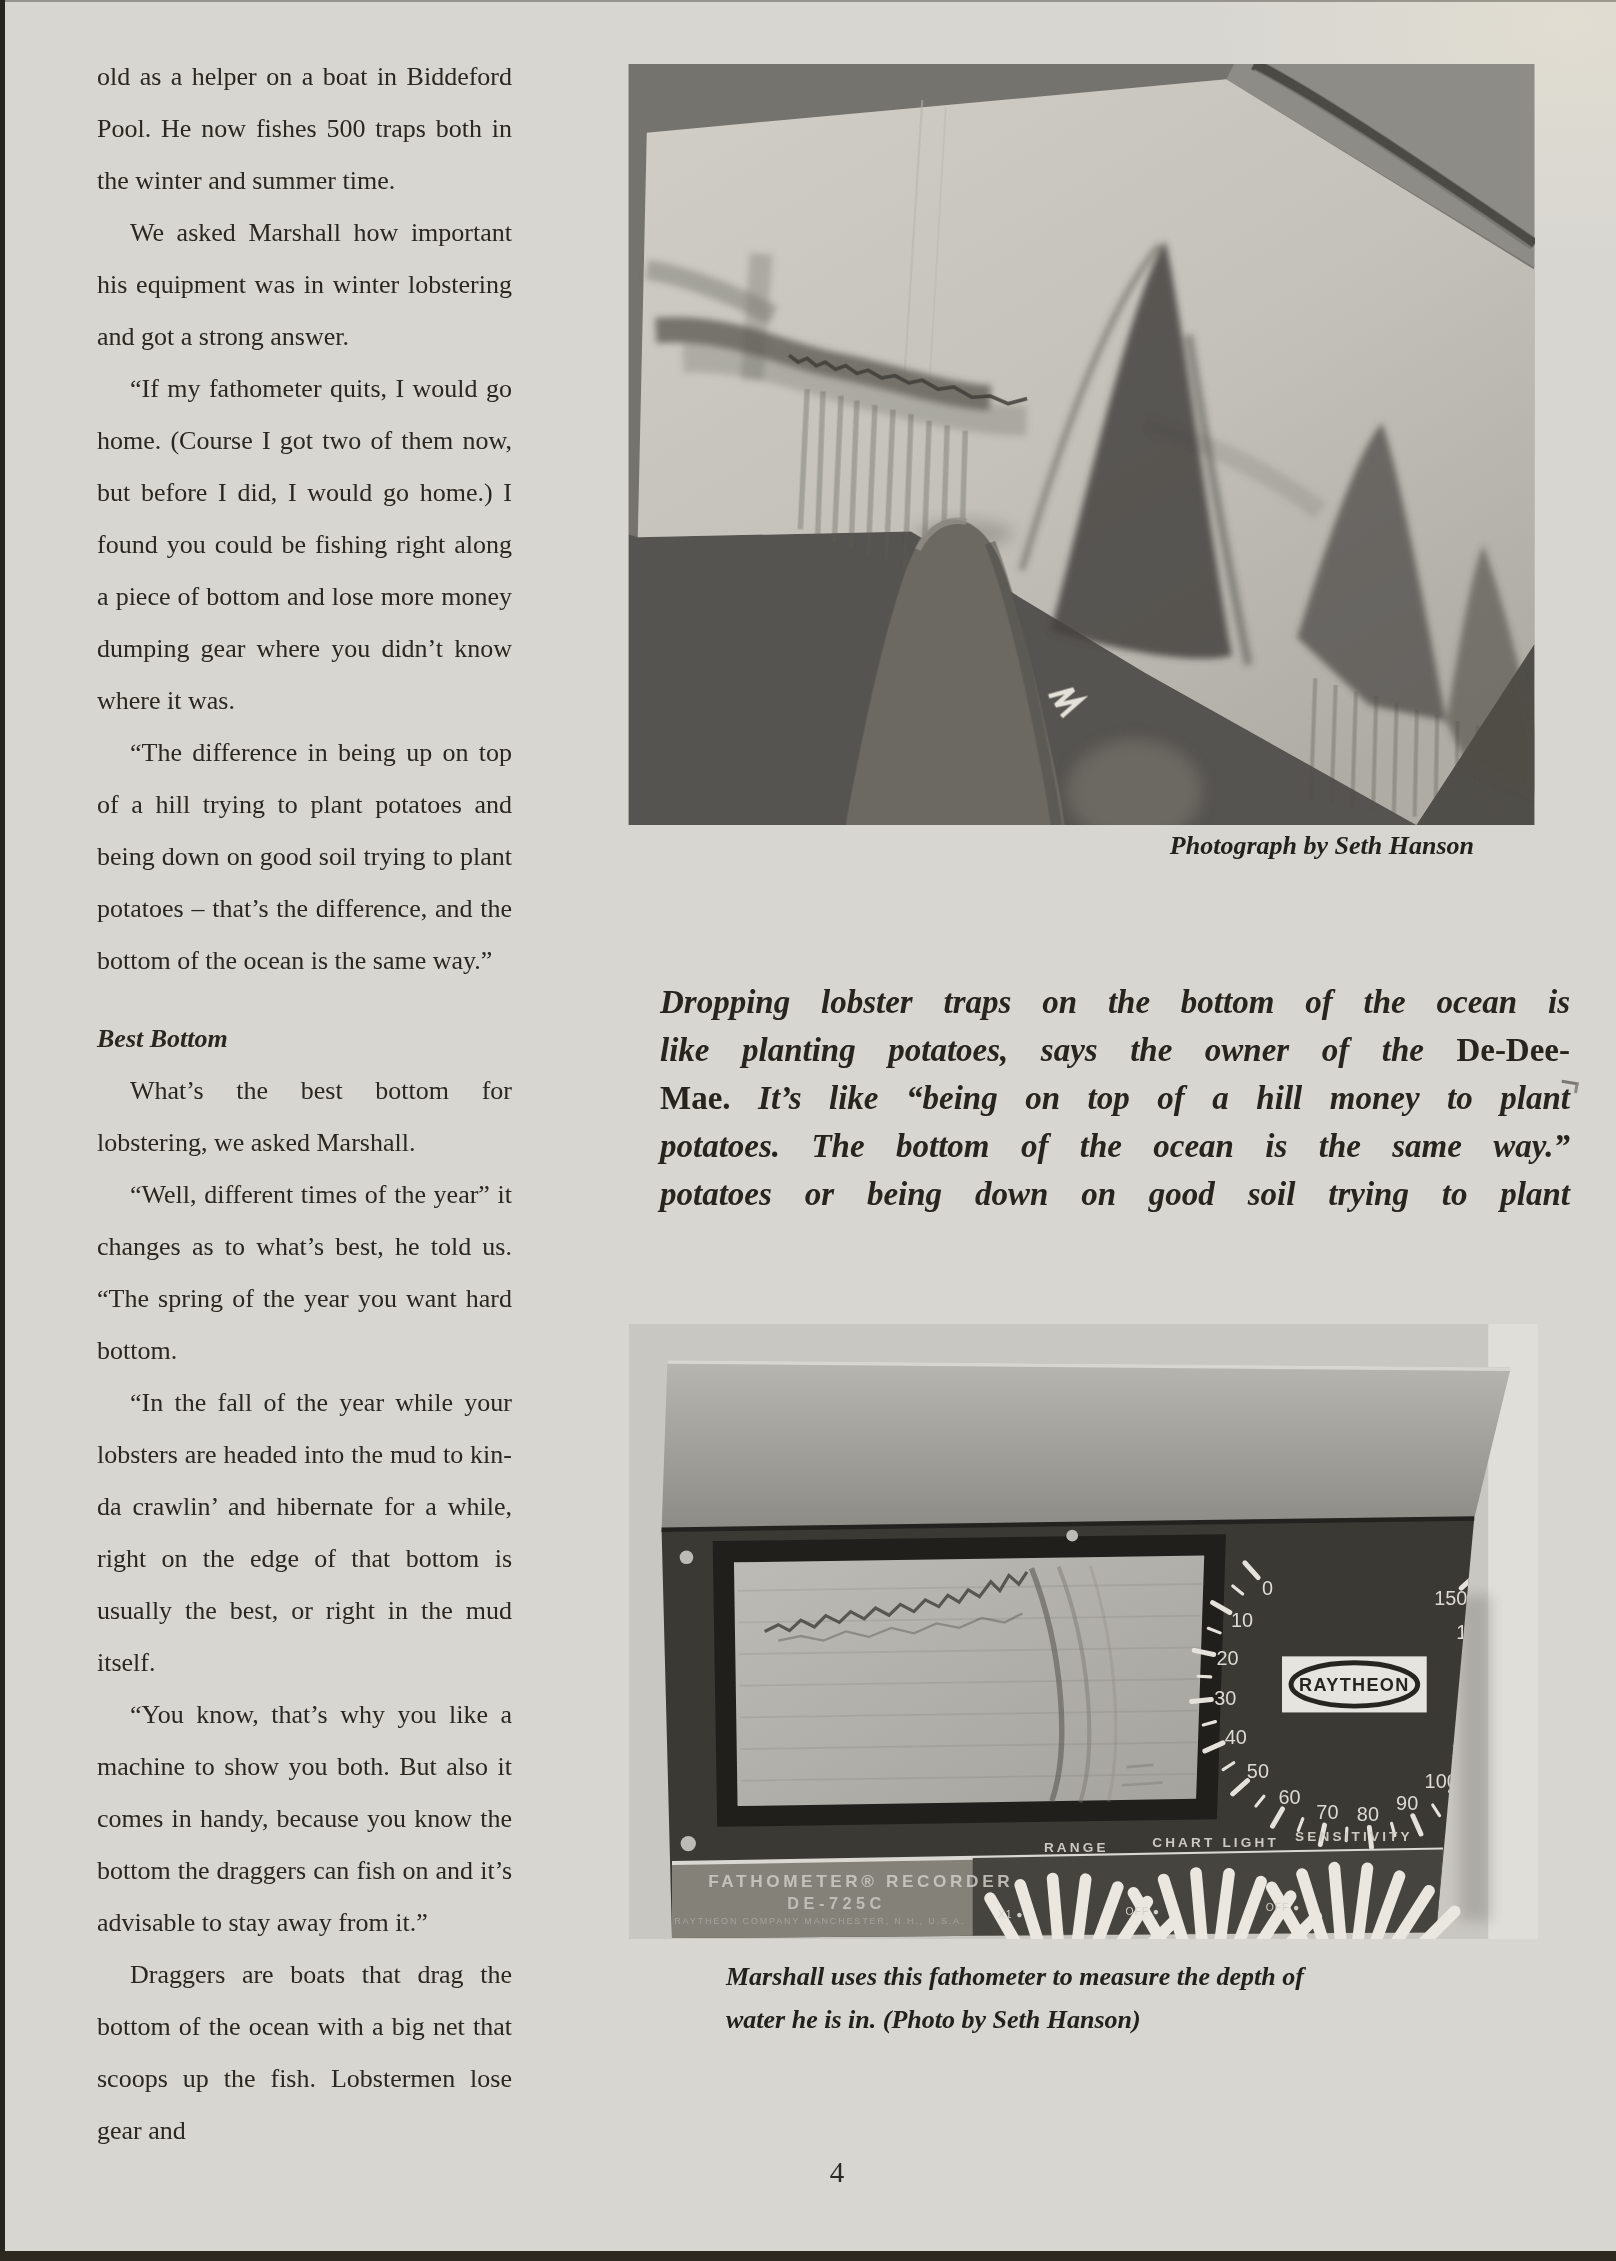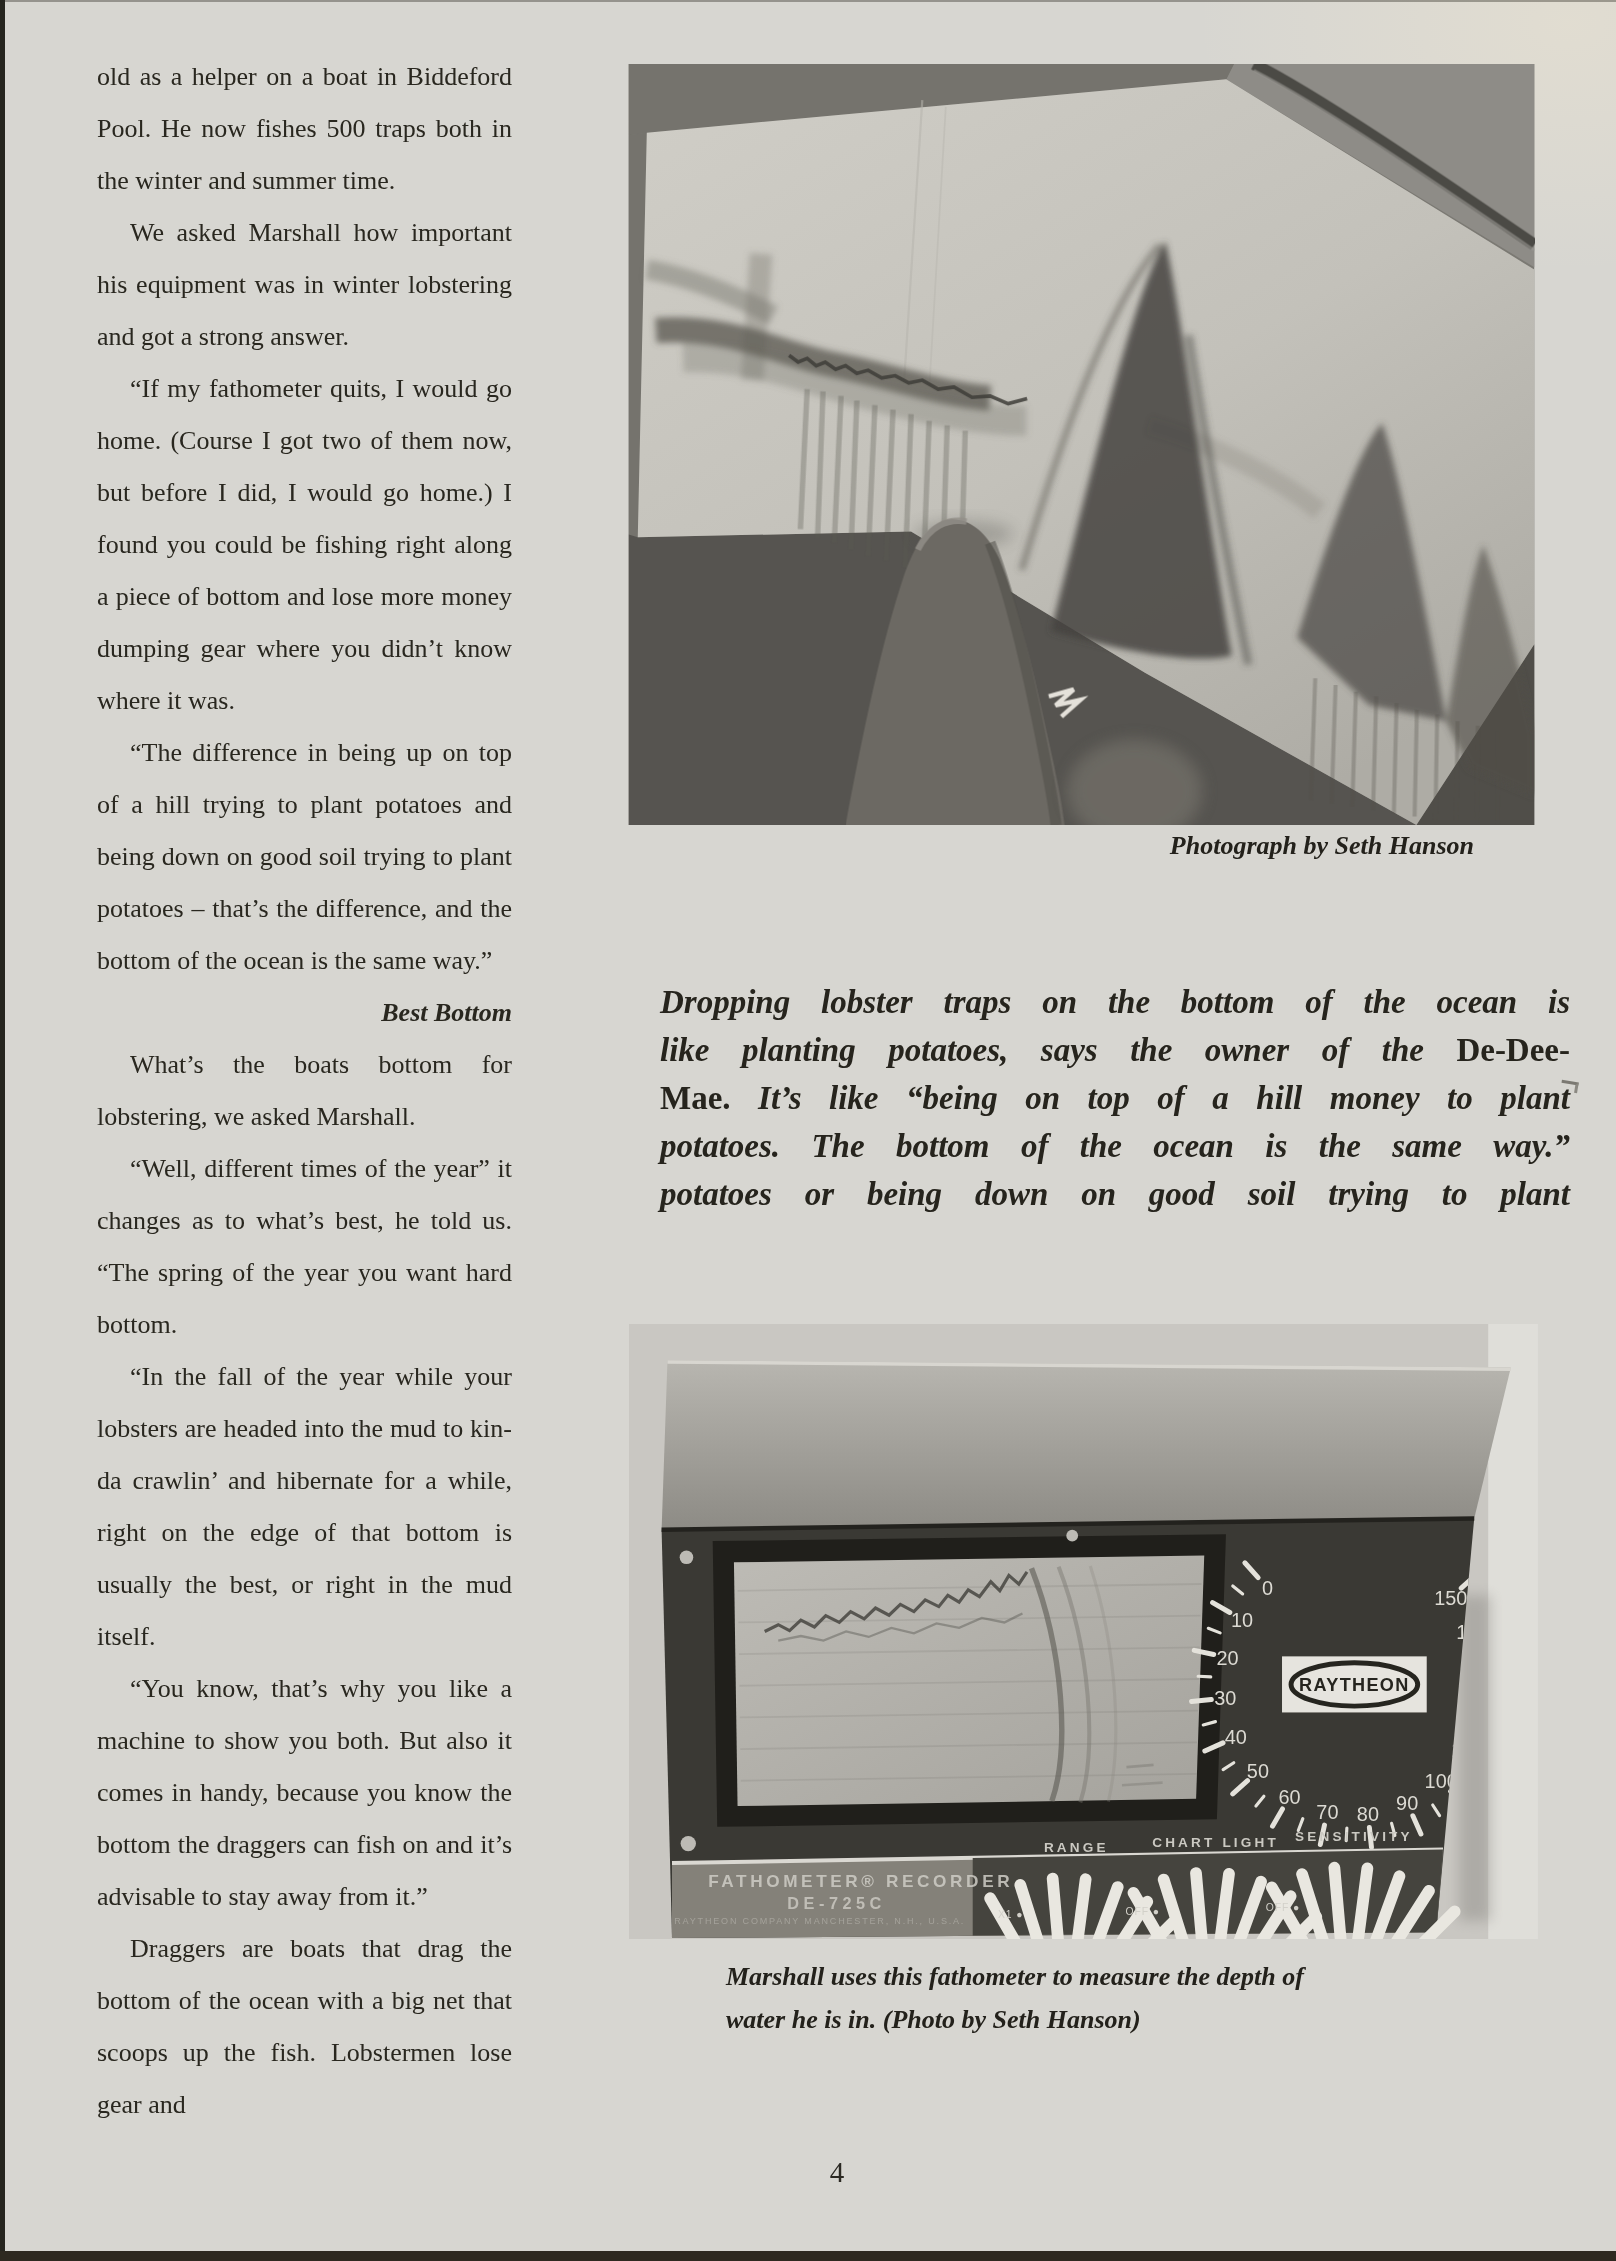--- a/index.html
+++ b/index.html
@@ -5,21 +5,21 @@
   html,body{margin:0;padding:0;background:#888;}
   .page{position:relative;width:1617px;height:2261px;overflow:hidden;
     background:radial-gradient(678px 452px at 97% 1%, rgba(233,226,209,.55), rgba(233,226,209,0) 55%), #d7d6d1;
     font-family:"Liberation Serif",serif;color:#29271f;}
   .edgeL{position:absolute;left:0;top:0;width:4.5px;height:100%;background:#26251f;}
   .edgeB{position:absolute;left:0;top:2251px;width:100%;height:10px;background:#2e2920;}
   .edgeT{position:absolute;left:0;top:0;width:100%;height:1.8px;background:rgba(43,40,32,.38);}
   .col{position:absolute;left:97px;top:51px;width:415px;font-size:26px;line-height:52px;text-align:justify;}
   .colp{text-indent:33px;}
   .colp.noind{text-indent:0;}
-  .colhead{font-weight:bold;font-style:italic;text-align:right;text-indent:0;}
+  .colhead{font-weight:bold;font-style:italic;text-align:left;text-indent:0;margin-top:26px;}
   figure{margin:0;position:absolute;}
   .ph1{left:628px;top:64px;width:907px;height:761px;}
   .ph2{left:629px;top:1324px;width:909px;height:615px;}
   figure svg{display:block;width:100%;height:100%;}
   .cap1{position:absolute;left:936px;top:831px;width:538px;text-align:right;
     font-size:26px;font-weight:bold;font-style:italic;color:#23211b;}
   .pq{position:absolute;left:660px;top:978px;width:910px;font-size:33px;line-height:48px;
     font-weight:bold;font-style:italic;color:#26241d;font-family:Liberation Serif, serif;}
   .pqline{text-align:justify;text-align-last:justify;}
   .pq .rm{font-style:normal;}
@@ -47,21 +47,21 @@
   <div class="edgeT"></div>
   <div class="edgeL"></div>
   <div class="edgeB"></div>
 
   <div class="col">
       <div class="colp noind">old as a helper on a boat in Biddeford Pool. He now fishes 500 traps both in the winter and summer time.</div>
       <div class="colp">We asked Marshall how important his equipment was in winter lobstering and got a strong answer.</div>
       <div class="colp">“If my fathometer quits, I would go home. (Course I got two of them now, but before I did, I would go home.) I found you could be fishing right along a piece of bottom and lose more money dumping gear where you didn’t know where it was.</div>
       <div class="colp">“The difference in being up on top of a hill trying to plant potatoes and being down on good soil trying to plant potatoes – that’s the difference, and the bottom of the ocean is the same way.”</div>
       <div class="colhead">Best Bottom</div>
-      <div class="colp">What’s the boats bottom for lobstering, we asked Marshall.</div>
+      <div class="colp">What’s the best bottom for lobstering, we asked Marshall.</div>
       <div class="colp">“Well, different times of the year” it changes as to what’s best, he told us. “The spring of the year you want hard bottom.</div>
       <div class="colp">“In the fall of the year while your lobsters are headed into the mud to kin-da crawlin’ and hibernate for a while, right on the edge of that bottom is usually the best, or right in the mud itself.</div>
       <div class="colp">“You know, that’s why you like a machine to show you both. But also it comes in handy, because you know the bottom the draggers can fish on and it’s advisable to stay away from it.”</div>
       <div class="colp">Draggers are boats that drag the bottom of the ocean with a big net that scoops up the fish. Lobstermen lose gear and</div>
     </div>
 
   <figure class="ph1">
     <svg viewBox="0 0 2005 1685">
       <defs>
         <linearGradient id="pg" x1="0" y1="0" x2="0.7" y2="1">

